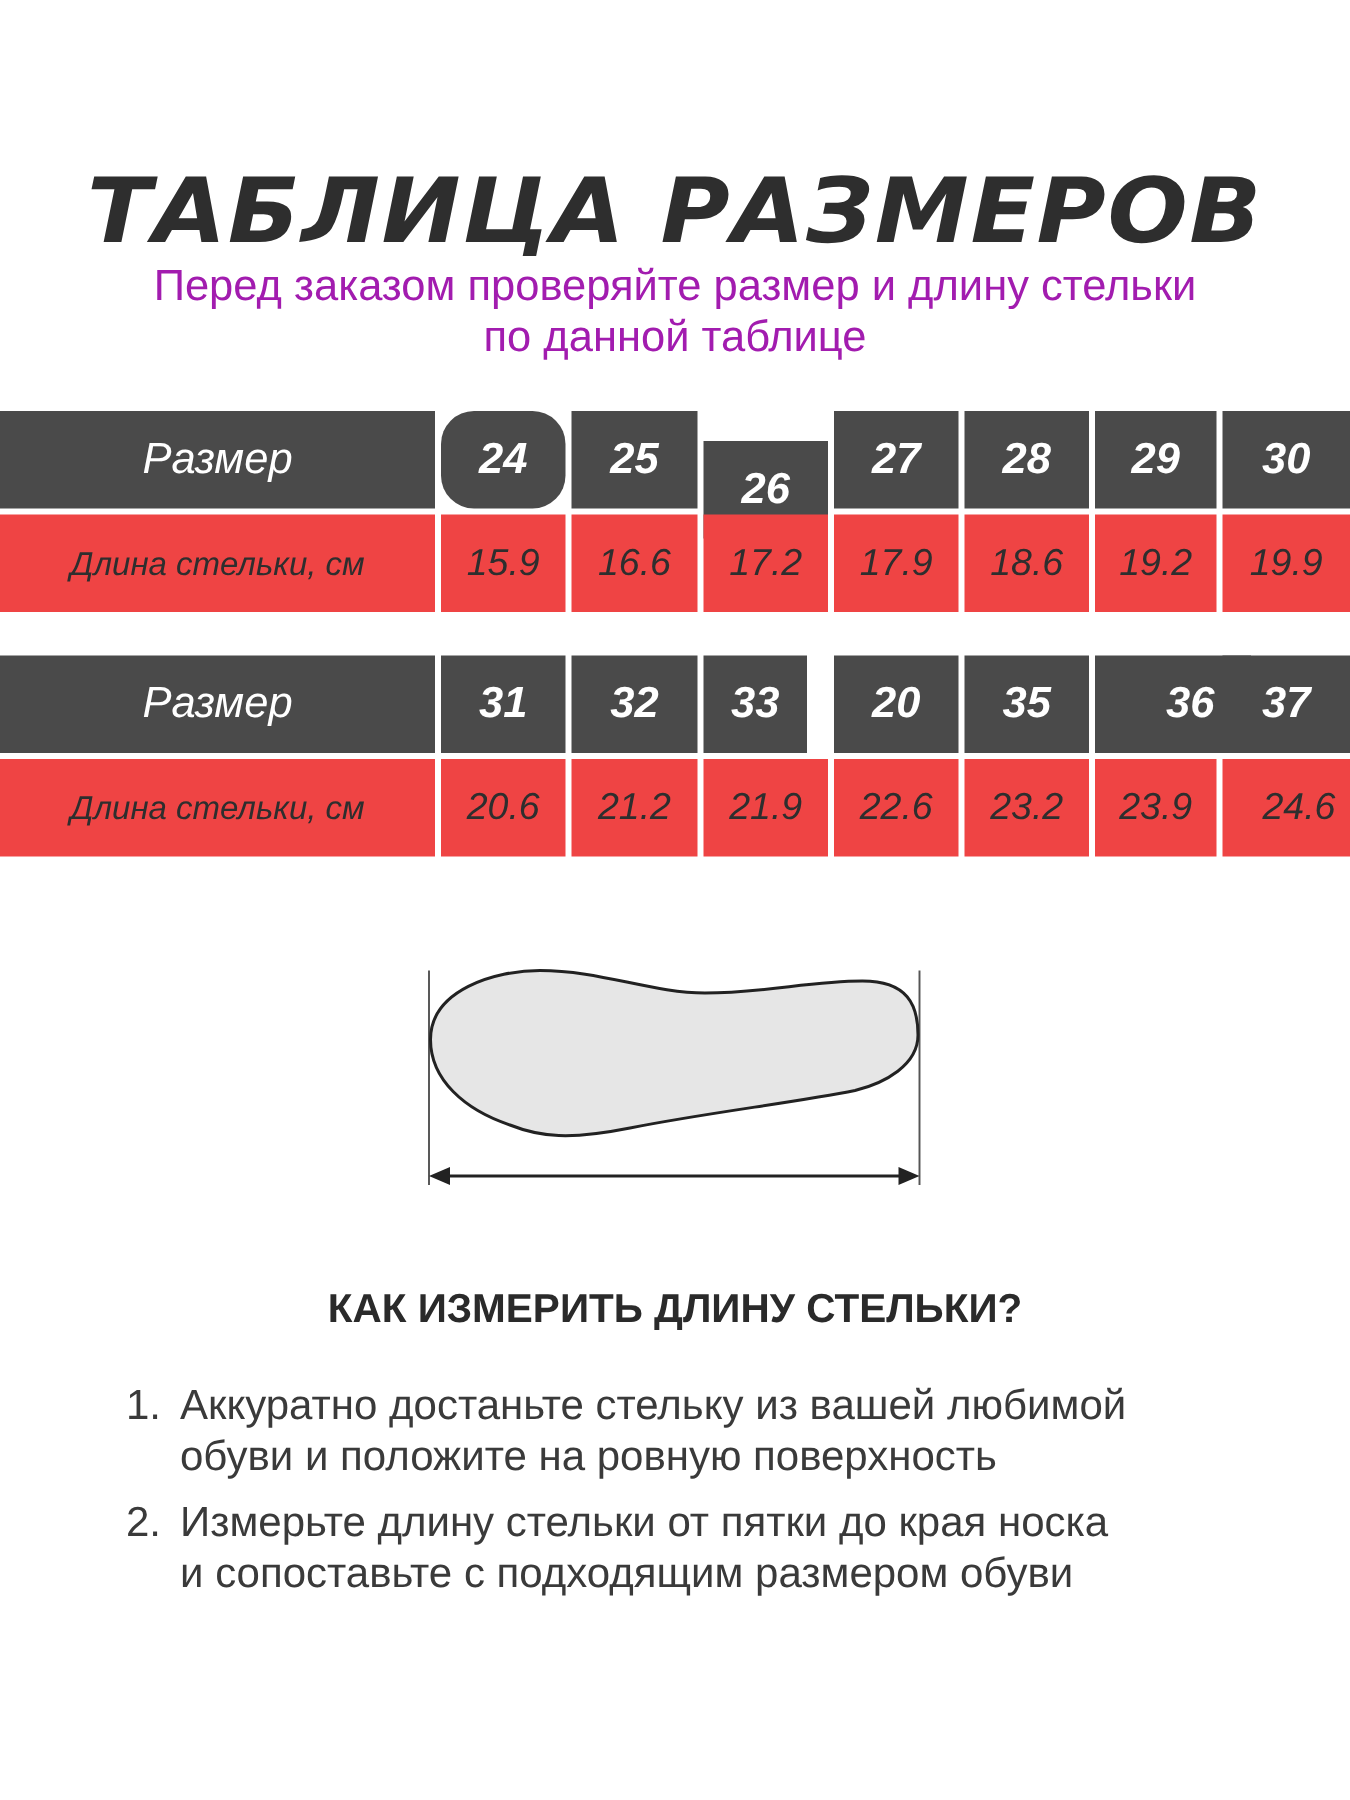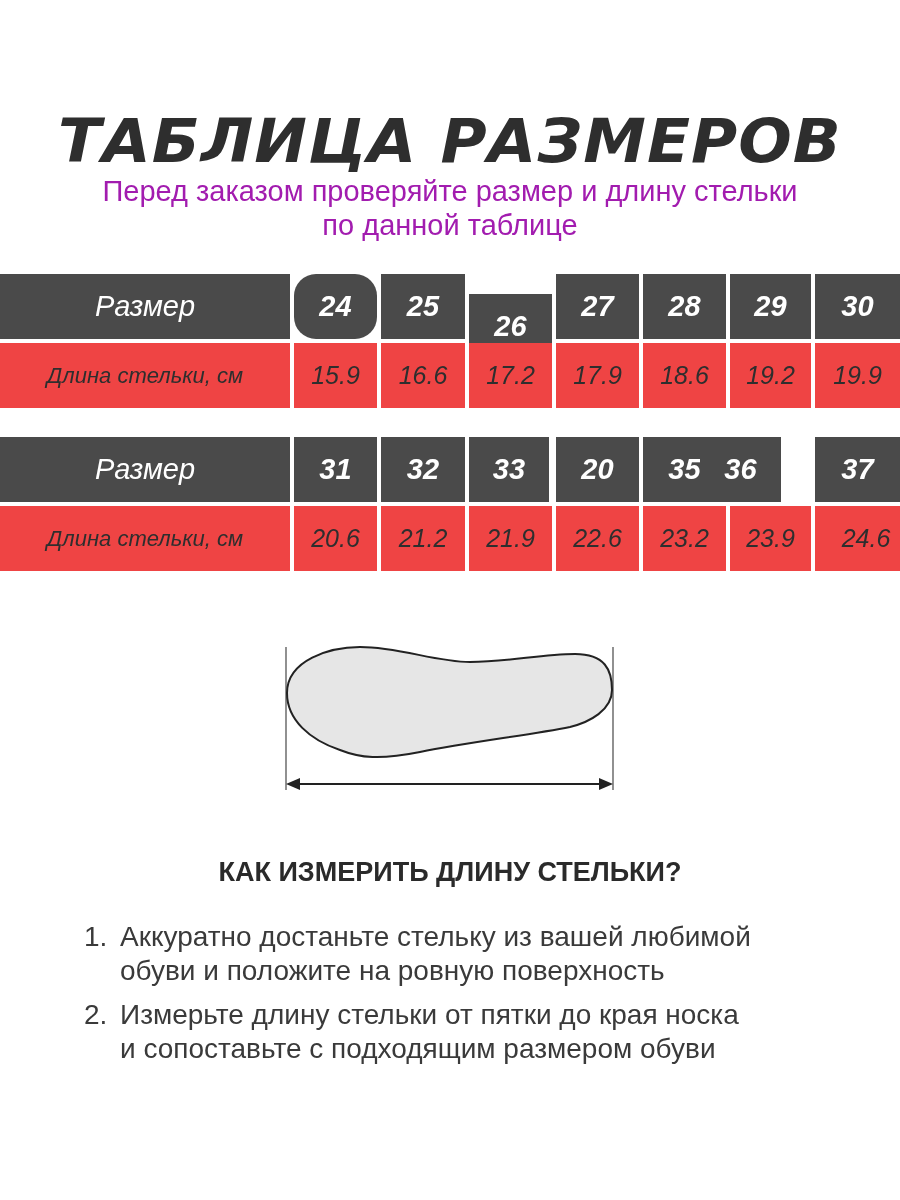--- a/index.html
+++ b/index.html
@@ -65,24 +65,24 @@
     <div class="cell" style="left:730px;width:81px;">19.2</div>
     <div class="cell" style="left:815px;width:85px;">19.9</div>
   </div>
 </div>
 
 <div>
   <div class="row hdr" style="top:437px;">
     <div class="cell" style="left:0;width:290px;">Размер</div>
     <div class="cell num" style="left:294px;width:83px;">31</div>
     <div class="cell num" style="left:381px;width:84px;">32</div>
-    <div class="cell num" style="left:469px;width:80px;">33</div>
+    <div class="cell num" style="left:469px;width:69px;">33</div>
     <div class="cell num" style="left:556px;width:83px;">20</div>
     <div class="cell num" style="left:643px;width:83px;">35</div>
-    <div class="cell num" style="left:700px;width:81px;">36</div>
+    <div class="cell num" style="left:730px;width:81px;padding-left:23px;">36</div>
     <div class="cell num" style="left:815px;width:85px;">37</div>
   </div>
   <div class="row dat" style="top:506px;">
     <div class="cell label" style="left:0;width:290px;">Длина стельки, см</div>
     <div class="cell" style="left:294px;width:83px;">20.6</div>
     <div class="cell" style="left:381px;width:84px;">21.2</div>
     <div class="cell" style="left:469px;width:83px;">21.9</div>
     <div class="cell" style="left:556px;width:83px;">22.6</div>
     <div class="cell" style="left:643px;width:83px;">23.2</div>
     <div class="cell" style="left:730px;width:81px;">23.9</div>

